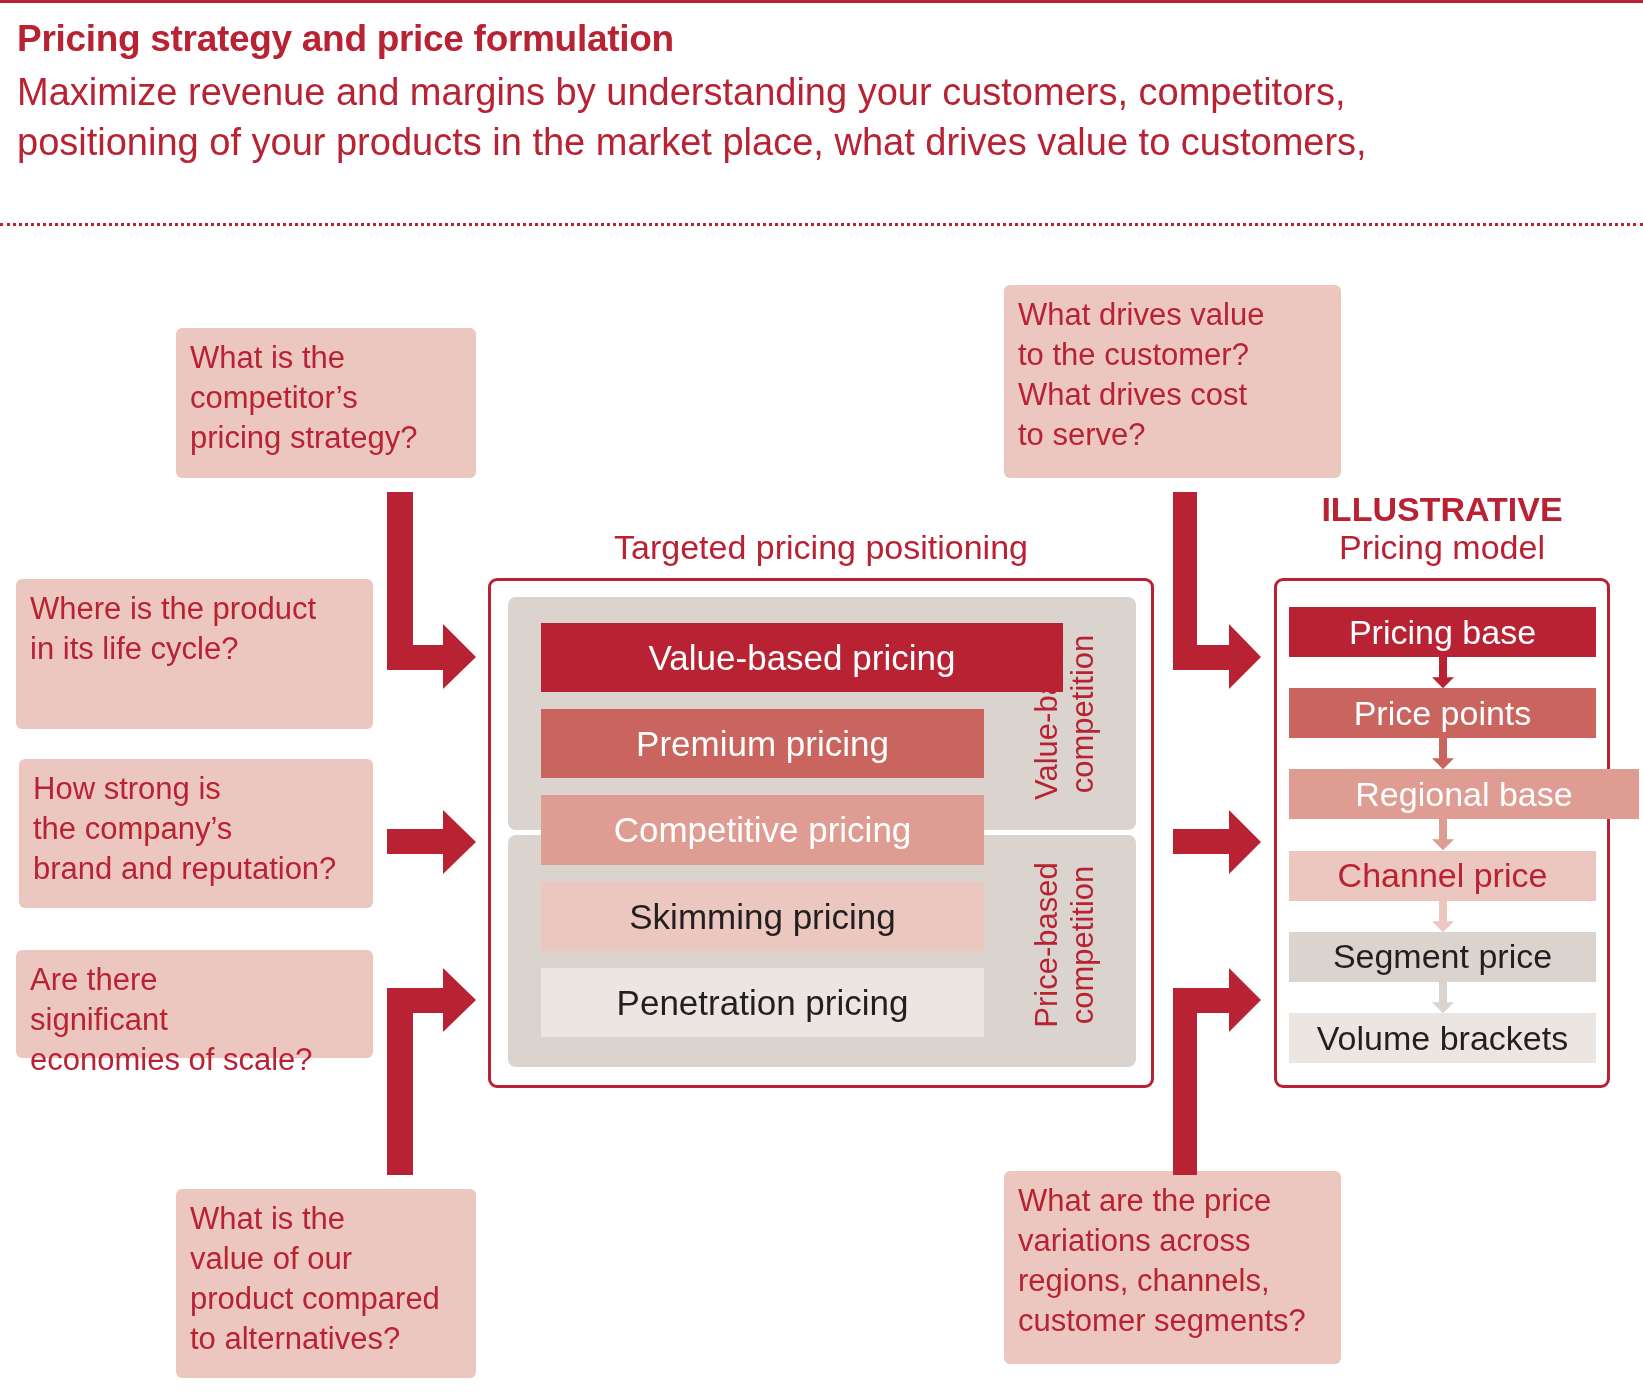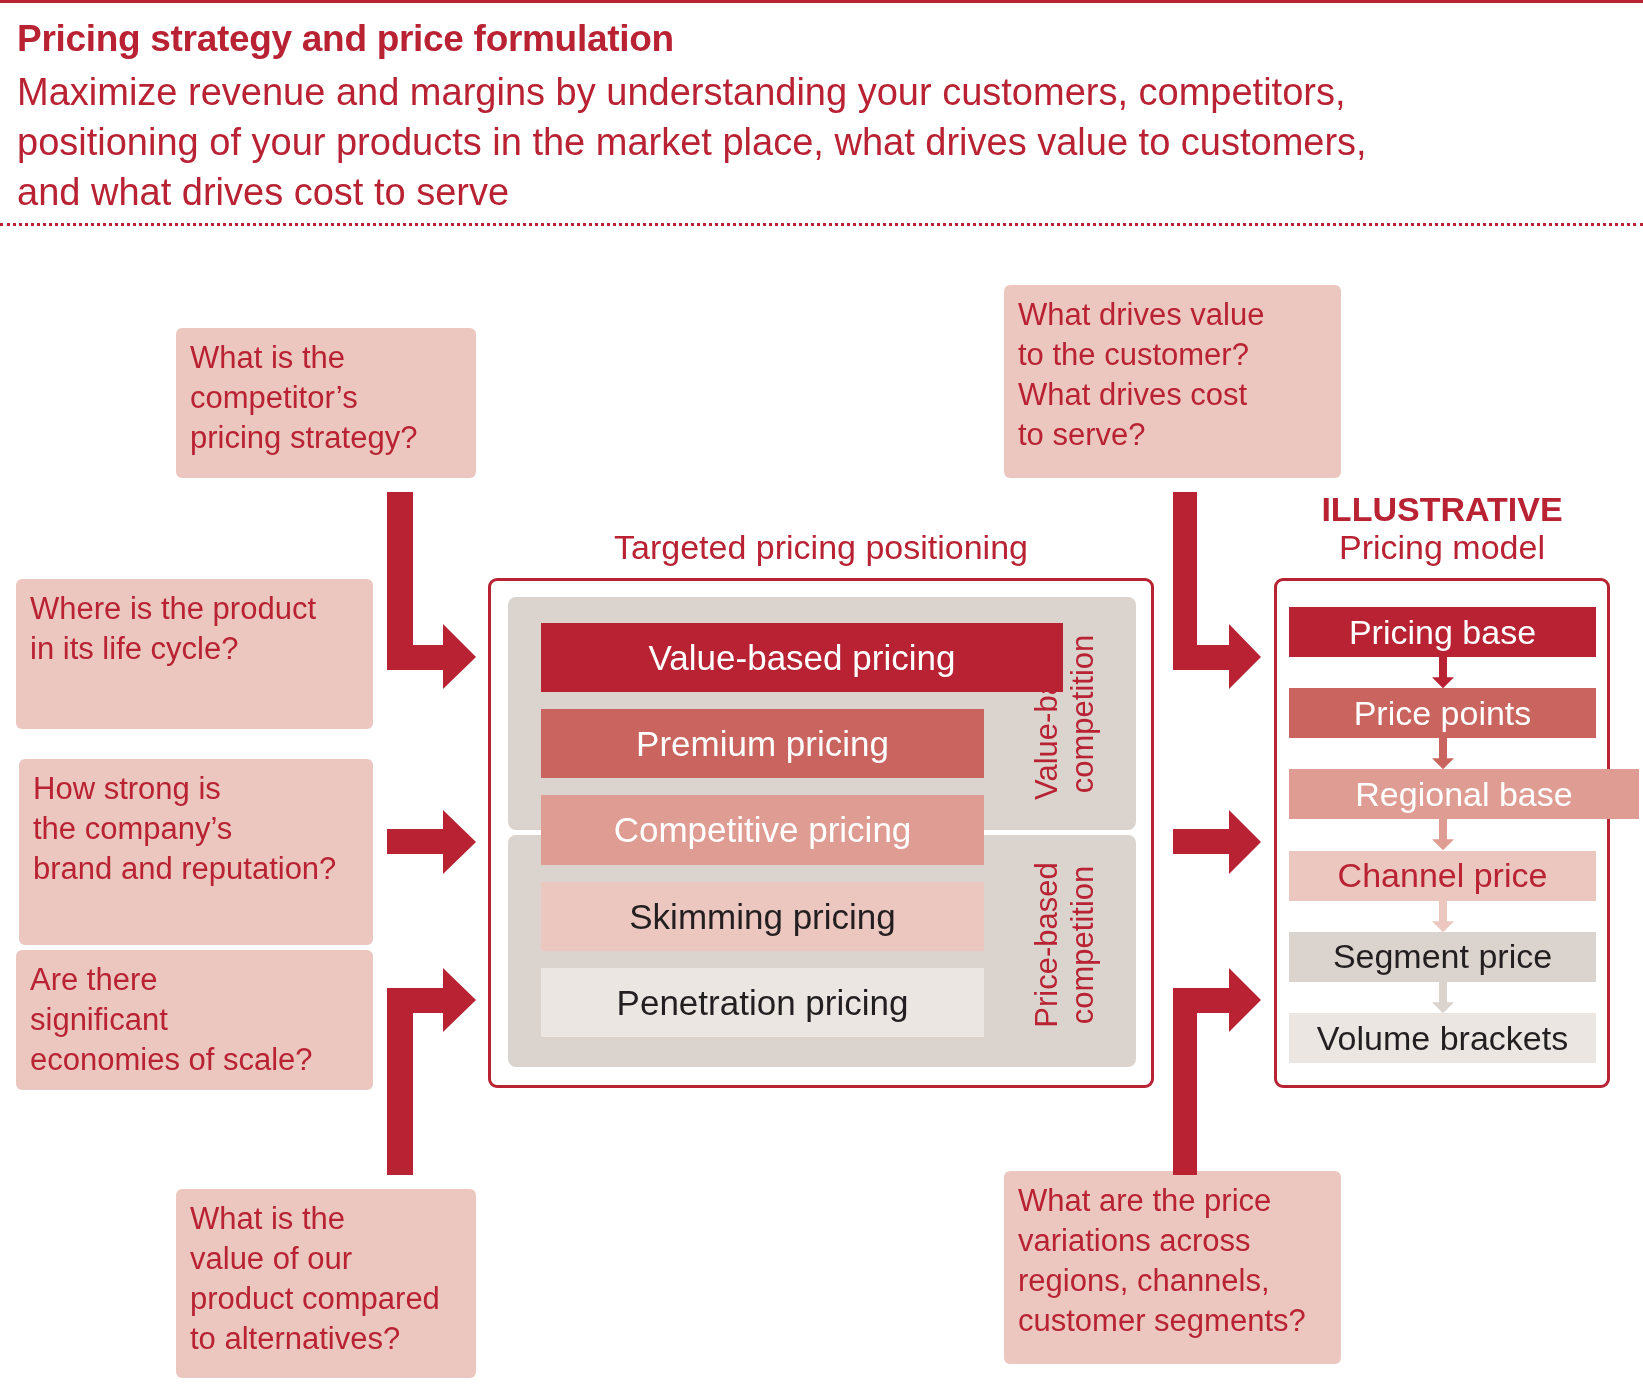--- a/index.html
+++ b/index.html
@@ -28,39 +28,38 @@
   svg.arrows { position:absolute; left:0; top:0; }
 </style>
 </head>
 <body>
 
 <div class="abs top-rule"></div>
 <div class="abs title">Pricing strategy and price formulation</div>
 <div class="abs subtitle">
   <div>Maximize revenue and margins by understanding your customers, competitors,</div>
   <div>positioning of your products in the market place, what drives value to customers,</div>
-  <div>and what drives cost to serve</div>
 </div>
 <div class="abs dotted"></div>
 
 <div class="abs qbox" style="left:176px; top:328px; width:300px; height:150px;">
   <div>What is the</div>
   <div>competitor’s</div>
   <div>pricing strategy?</div>
 </div>
 <div class="abs qbox" style="left:16px; top:579px; width:357px; height:150px;">
   <div>Where is the product</div>
   <div>in its life cycle?</div>
 </div>
-<div class="abs qbox" style="left:19px; top:759px; width:354px; height:186px;">
+<div class="abs qbox" style="left:19px; top:759px; width:354px; height:149px;">
   <div>How strong is</div>
   <div>the company’s</div>
   <div>brand and reputation?</div>
 </div>
-<div class="abs qbox" style="left:16px; top:950px; width:357px; height:140px;">
+<div class="abs qbox" style="left:16px; top:950px; width:357px; height:108px;">
   <div>Are there</div>
   <div>significant</div>
   <div>economies of scale?</div>
 </div>
 <div class="abs qbox" style="left:176px; top:1189px; width:300px; height:189px;">
   <div>What is the</div>
   <div>value of our</div>
   <div>product compared</div>
   <div>to alternatives?</div>
 </div>

